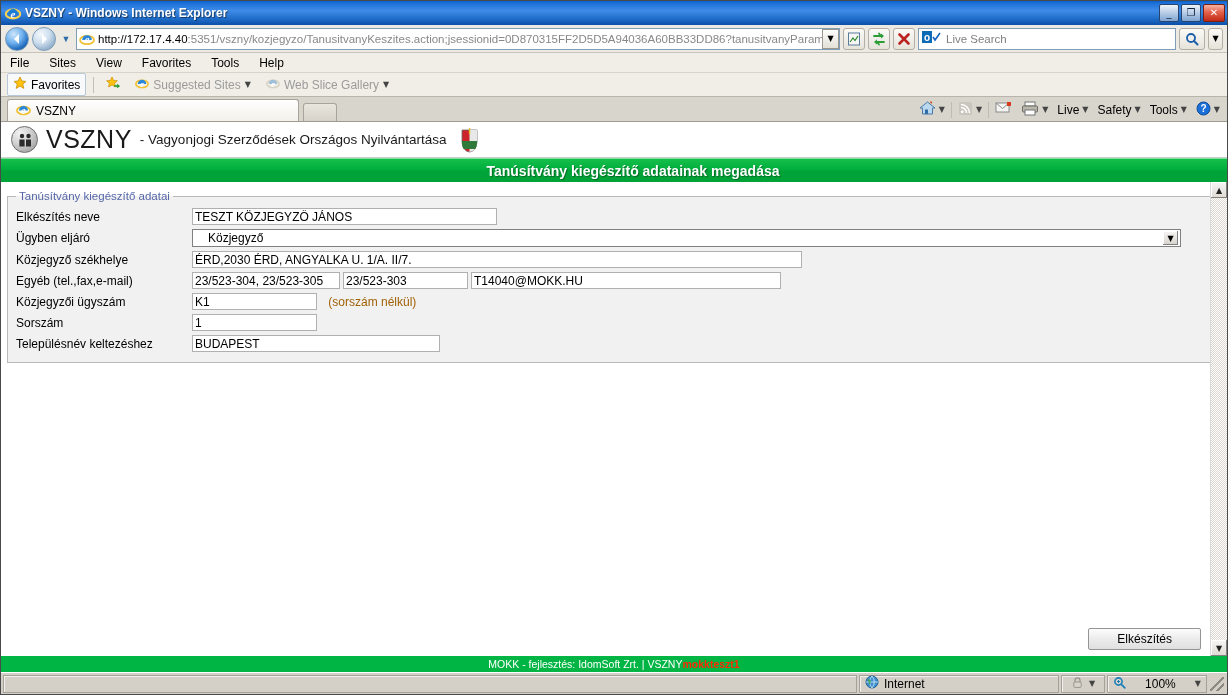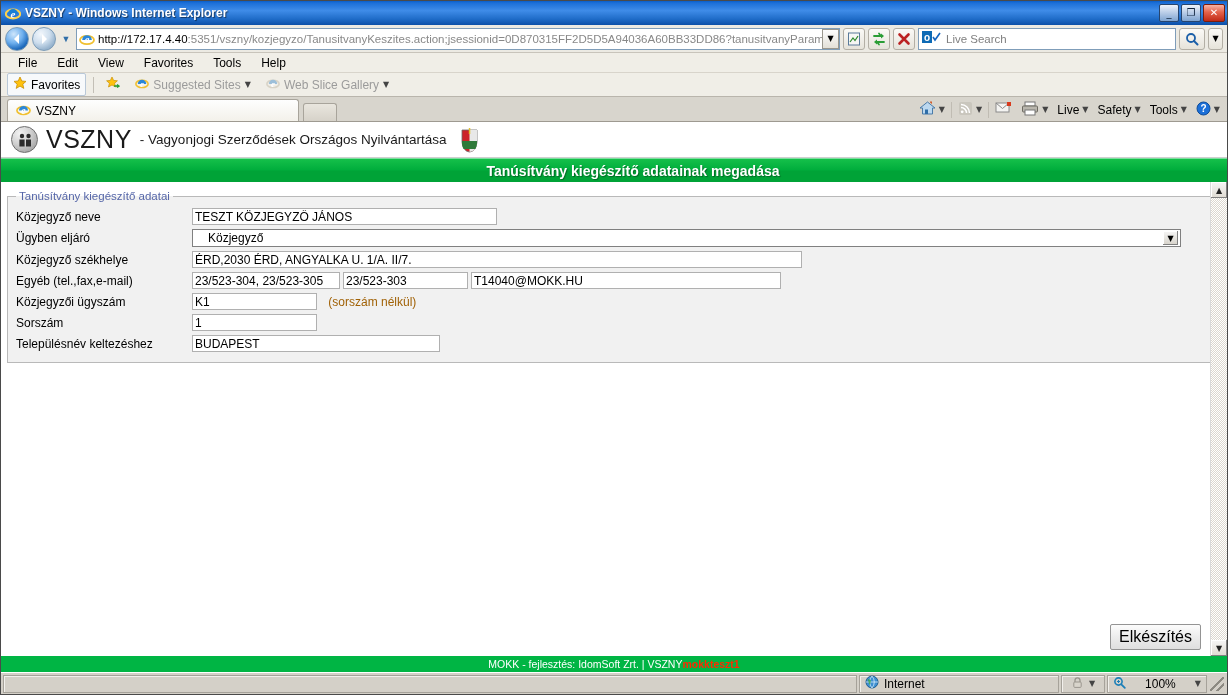--- a/index.html
+++ b/index.html
@@ -123,21 +123,21 @@
     width: 15px; height: 22px; flex: 0 0 auto;
     background: linear-gradient(to bottom,#fbfaf7,#e6e3da);
     border: 1px solid #b3afa5; border-radius: 3px;
     display: flex; align-items: center; justify-content: center;
     font-size: 8px; font-family: "DejaVu Sans", sans-serif;
   }
 
   
   .menubar {
     height: 20px; background: #f0eee7;
-    display: flex; align-items: center; padding-left: 8px;
+    display: flex; align-items: center; 
     gap: 2px; flex: 0 0 auto;
     border-bottom: 1px solid #d8d4cb;
   }
   .menubar span {
     padding: 2px 9px; font-size: 12px; color: #000;
   }
 
   
   .favbar {
     height: 24px; background: #f0eee7;
@@ -263,21 +263,21 @@
     font-size: 8px; color: #000; font-family: "DejaVu Sans", sans-serif;
   }
   .hint { padding-left: 8px; color: #a16207; font-size: 12px; }
   .tripple { display: flex; gap: 3px; }
 
   .btnrow {
     position: absolute; right: 26px; bottom: 6px;
   }
   button.action {
     font-family: "Liberation Sans", sans-serif;
-    font-size: 16px; padding: 3px 8px;
+    font-size: 12px; padding: 3px 28px;
     background: linear-gradient(to bottom,#fcfcfc,#ececec 50%,#dfdfdf);
     border: 1px solid #949494; border-radius: 2px;
     color: #000; cursor: pointer;
   }
 
   
   .pagescroll {
     position: absolute; top: 0; right: 0; bottom: 0;
     width: 17px; background: #fff;
     border-left: 1px solid #d9d9d9;
@@ -417,21 +417,21 @@
       <svg width="14" height="14" viewBox="0 0 14 14">
         <circle cx="6" cy="6" r="4" fill="none" stroke="#1b5fa8" stroke-width="1.8"></circle>
         <path d="M9 9 L12.5 12.5" stroke="#1b5fa8" stroke-width="2" stroke-linecap="round"></path>
       </svg>
     </span>
     <span class="sdrop">▼</span>
   </div>
 
   <div class="menubar">
     <span>File</span>
-    <span>Edit</span>
+    <span>Sites</span>
     <span>View</span>
     <span>Favorites</span>
     <span>Tools</span>
     <span>Help</span>
   </div>
 
   <div class="favbar">
     <span class="favitem boxed">
       <span>
         <svg width="14" height="14" viewBox="0 0 14 14">
@@ -577,21 +577,21 @@
 
     <div class="greenbar">Tanúsítvány kiegészítő adatainak megadása</div>
 
     <div class="pagebody">
 
       <fieldset class="formbox">
         <legend>Tanúsítvány kiegészítő adatai</legend>
         <table class="form">
           <tbody>
               <tr>
-            <td class="lbl">Közjegyző neve</td>
+            <td class="lbl">Elkészítés neve</td>
             <td>
               <input class="ti w305" value="TESZT KÖZJEGYZŐ JÁNOS" style="">
             </td>
           </tr>
           <tr>
             <td class="lbl">Ügyben eljáró</td>
             <td>
               <span class="selwrap">
                 <span>Közjegyző</span>
                 <span class="arrow">▼</span>

